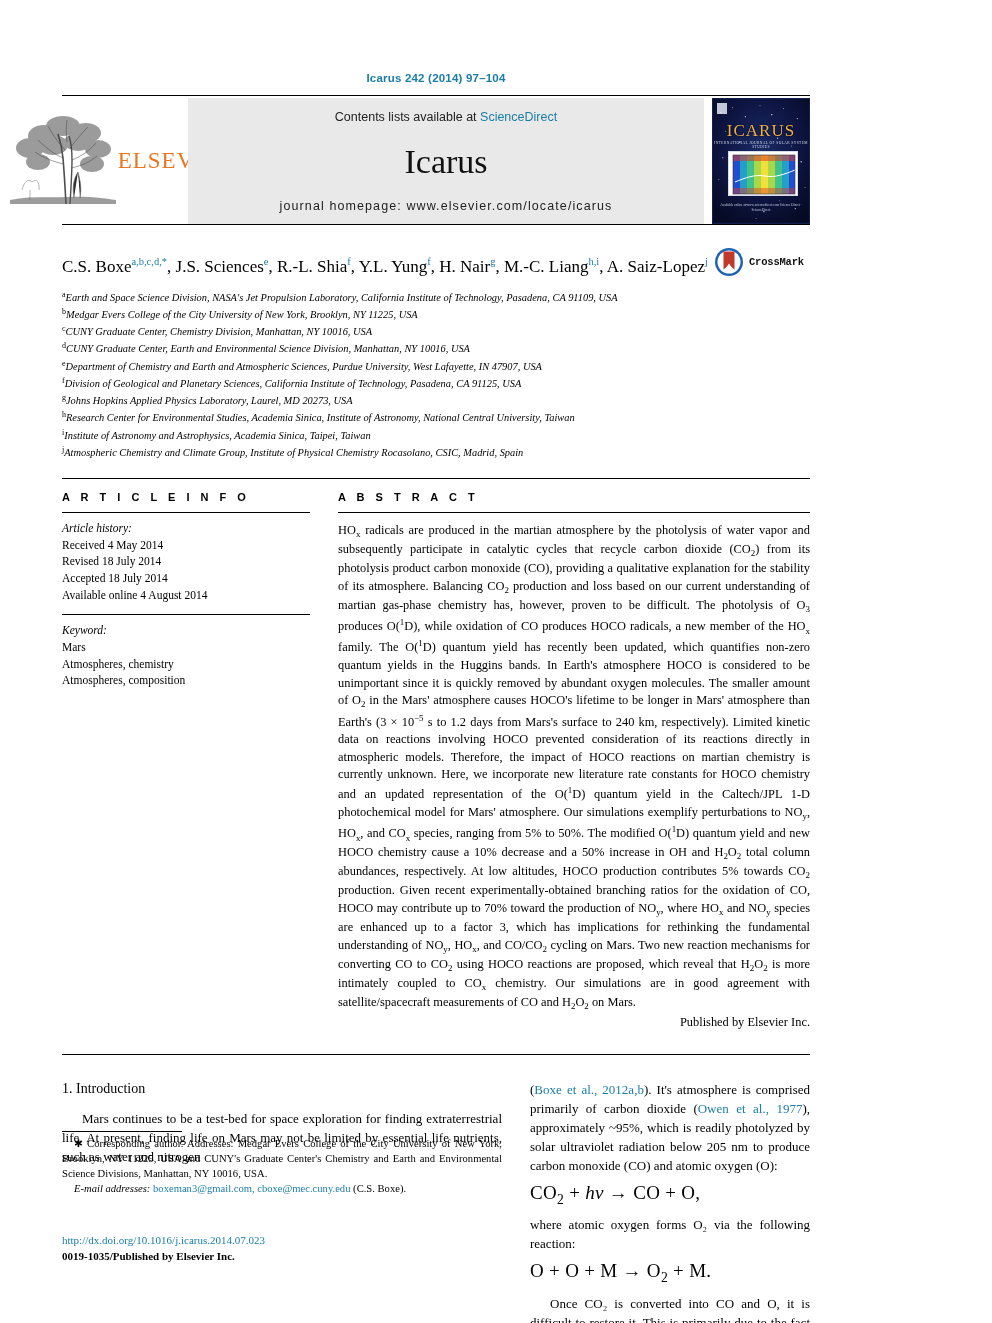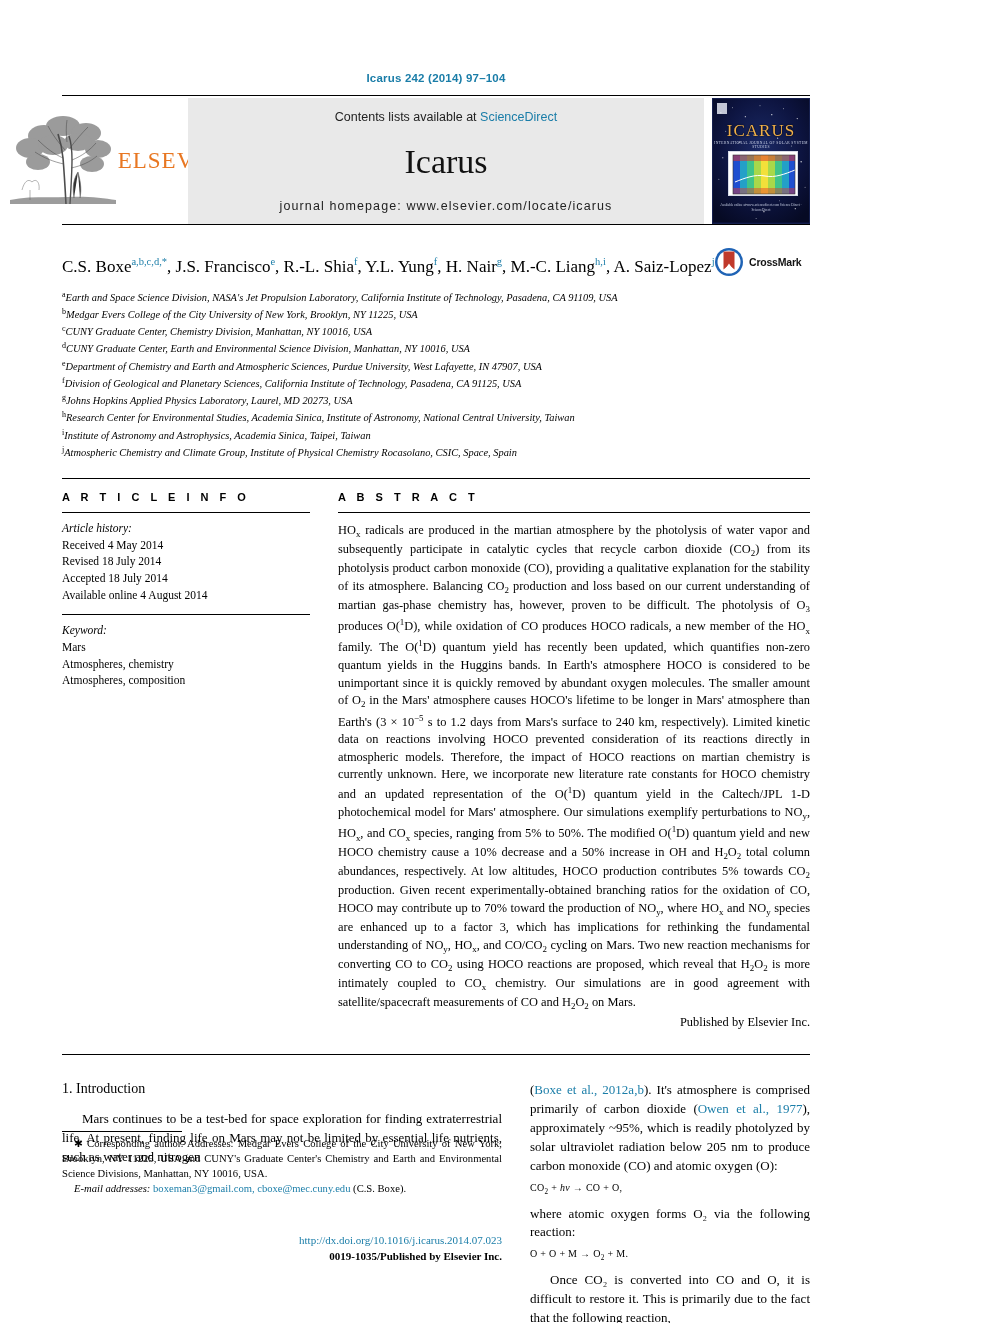--- a/index.html
+++ b/index.html
@@ -145,21 +145,21 @@
     margin: 0 0 11px 0;
   }
   .authors sup { color: #1a7da8; font-size: 10.5px; }
   .crossmark {
     position: absolute;
     right: 0; top: 20px;
     width: 96px; height: 34px;
     display: flex; align-items: center; gap: 5px;
   }
   .crossmark-word {
-    font-family: Liberation Sans, sans-serif;
+    font-family: Liberation Mono, monospace;
     font-size: 10.5px;
     font-weight: bold;
     color: #111;
     letter-spacing: -.2px;
   }
   .affil {
     font-family: "Liberation Serif", serif;
     font-style: italic;
     font-size: 10.4px;
     line-height: 1.42;
@@ -211,21 +211,21 @@
   }
   p.body {
     font-size: 13px;
     line-height: 1.45;
     text-align: justify;
     margin: 0 0 4px 0;
     hyphens: auto;
   }
   p.body.indent { text-indent: 20px; }
   .eq {
-    font-size: 10px;
+    font-size: 19px;
     margin: 6px 0 9px 0;
     letter-spacing: .3px;
   }
   a.ref, .ref { color: #1a7da8; text-decoration: none; }
 
   
   .footnotes {
     position: absolute;
     left: 62px;
     top: 1131px;
@@ -240,21 +240,20 @@
   }
   .fn .ital { font-style: italic; }
   .fn .lead { padding-left: 12px; }
   .doi-block {
     position: absolute;
     left: 62px;
     top: 1233px;
     width: 440px;
     font-size: 11px;
     line-height: 1.45;
-    text-align: right;
   }
   .doi-link { color: #1a7da8; }
   .issn { font-weight: bold; }
   sub, sup { font-size: 72%; }
 </style>
 </head>
 <body>
 
 <div class="page">
 
@@ -385,39 +384,39 @@
         <circle cx="15" cy="15" r="11.5" fill="#ffffff"></circle>
         <path d="M9.5 4.5 h11 v18 l-5.5 -4.5 l-5.5 4.5 z" fill="#c0392b"></path>
         <path d="M15 16.5 l3.6 5.5 h-7.2 z" fill="#ffffff"></path>
       </svg>
       <span class="crossmark-word">CrossMark</span>
     </div>
 
 
     <div class="authors">
       <span><span>C.S. Boxe</span><sup>a,b,c,d,*</sup></span>,
-      <span><span>J.S. Francisco</span><sup>e</sup></span>,
+      <span><span>J.S. Sciences</span><sup>e</sup></span>,
       <span><span>R.-L. Shia</span><sup>f</sup></span>,
       <span><span>Y.L. Yung</span><sup>f</sup></span>,
       <span><span>H. Nair</span><sup>g</sup></span>,
       <span><span>M.-C. Liang</span><sup>h,i</sup></span>,
       <span><span>A. Saiz-Lopez</span><sup>j</sup></span>
     </div>
 
     <div>
       <p class="affil"><sup>a</sup><span>Earth and Space Science Division, NASA's Jet Propulsion Laboratory, California Institute of Technology, Pasadena, CA 91109, USA</span></p>
       <p class="affil"><sup>b</sup><span>Medgar Evers College of the City University of New York, Brooklyn, NY 11225, USA</span></p>
       <p class="affil"><sup>c</sup><span>CUNY Graduate Center, Chemistry Division, Manhattan, NY 10016, USA</span></p>
       <p class="affil"><sup>d</sup><span>CUNY Graduate Center, Earth and Environmental Science Division, Manhattan, NY 10016, USA</span></p>
       <p class="affil"><sup>e</sup><span>Department of Chemistry and Earth and Atmospheric Sciences, Purdue University, West Lafayette, IN 47907, USA</span></p>
       <p class="affil"><sup>f</sup><span>Division of Geological and Planetary Sciences, California Institute of Technology, Pasadena, CA 91125, USA</span></p>
       <p class="affil"><sup>g</sup><span>Johns Hopkins Applied Physics Laboratory, Laurel, MD 20273, USA</span></p>
       <p class="affil"><sup>h</sup><span>Research Center for Environmental Studies, Academia Sinica, Institute of Astronomy, National Central University, Taiwan</span></p>
       <p class="affil"><sup>i</sup><span>Institute of Astronomy and Astrophysics, Academia Sinica, Taipei, Taiwan</span></p>
-      <p class="affil"><sup>j</sup><span>Atmospheric Chemistry and Climate Group, Institute of Physical Chemistry Rocasolano, CSIC, Space, Spain</span></p>
+      <p class="affil"><sup>j</sup><span>Atmospheric Chemistry and Climate Group, Institute of Physical Chemistry Rocasolano, CSIC, Madrid, Spain</span></p>
     </div>
   </div>
 
   <div class="info-rule-top"></div>
 
   <div class="info-wrap">
 
     <div class="col-info">
       <div class="sec-head">A R T I C L E   I N F O</div>
       <div class="thin-rule"></div>

